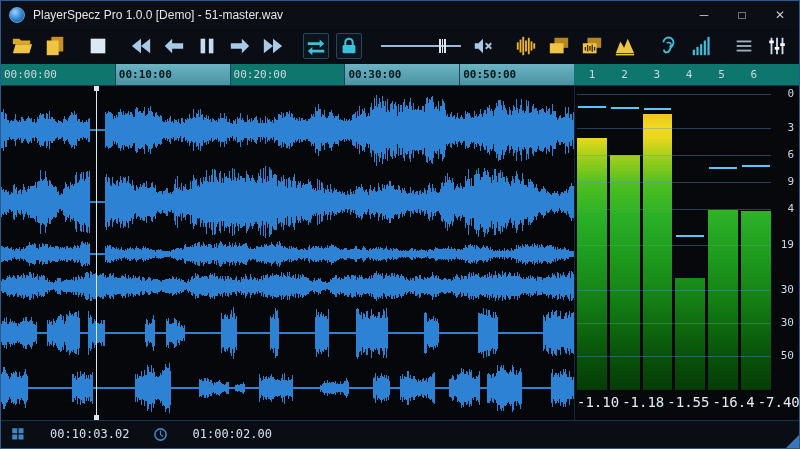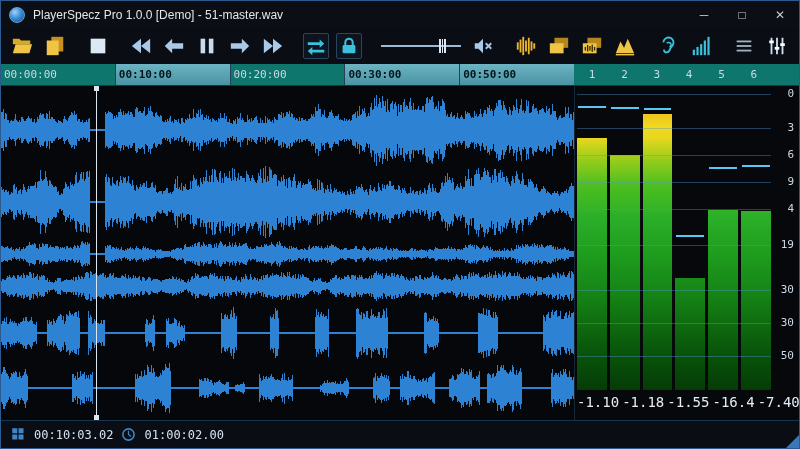--- a/index.html
+++ b/index.html
@@ -59,21 +59,21 @@
   .meter-peak{position:absolute;left:1px;right:1px;height:2px;background:#5ac8f4;}
   .gridline{position:absolute;left:0;width:194px;height:1px;background:rgba(80,150,215,0.4);pointer-events:none;}
   .meter-scale{position:absolute;right:0;top:4px;width:27px;height:300px;}
   .meter-scale span{position:absolute;right:5px;font-size:11px;color:#cdd9e4;line-height:12px;}
   .meter-values{position:absolute;left:2px;top:308px;width:194px;display:flex;gap:3px;}
   .meter-values span{flex:1;text-align:left;font-size:14px;color:#e4ecf4;}
   
   .statusbar{height:28px;border-top:1px solid #17364e;background:#0a0d13;
     display:flex;align-items:center;padding:0 10px;font-size:12px;}
   .status-left{color:#35b4e0;flex:1;white-space:nowrap;overflow:hidden;}
-  .status-right{display:flex;align-items:center;gap:8px;color:#d5e3f0;}
+  .status-right{display:flex;align-items:flex-start;gap:24px;color:#d5e3f0;}
   .status-right svg{width:15px;height:15px;display:block;}
   .resize-grip{position:absolute;right:0;bottom:0;width:0;height:0;
     border-left:13px solid transparent;border-bottom:13px solid #3a76b8;}
 </style>
 </head>
 <body>
 
 <div class="window">
 
   <div class="titlebar">

